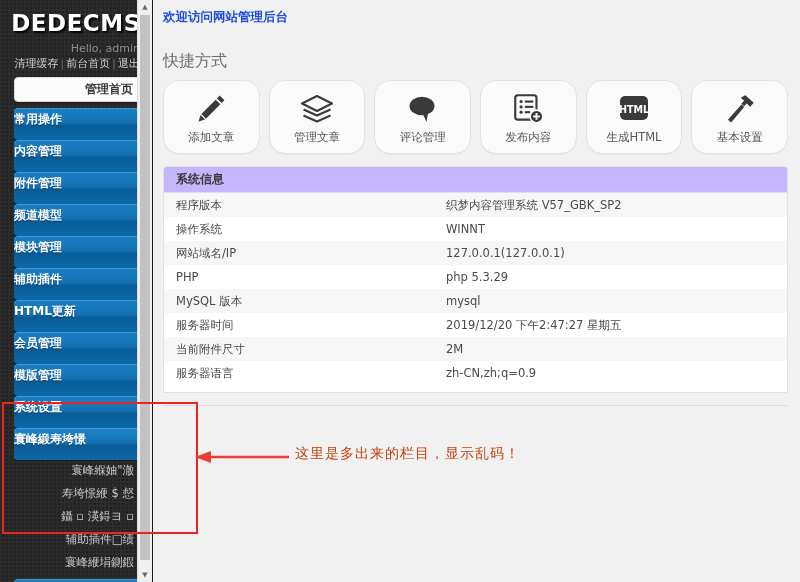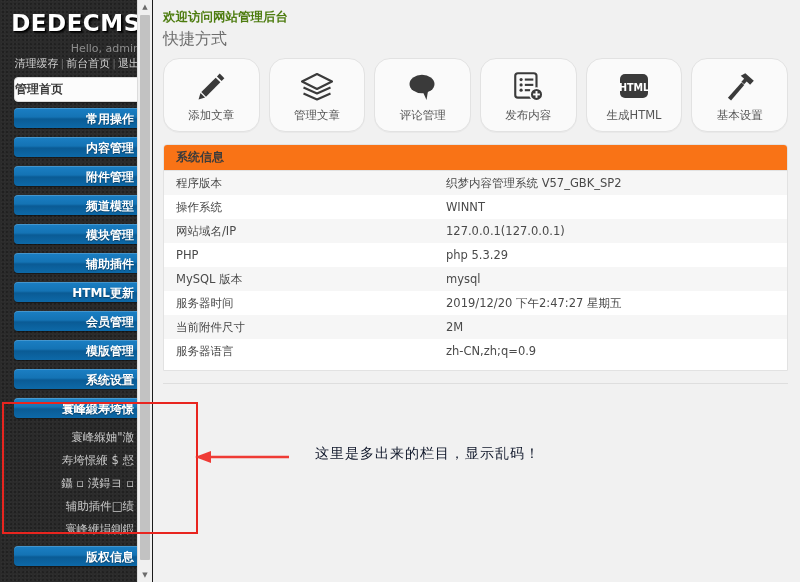--- a/index.html
+++ b/index.html
@@ -68,40 +68,39 @@
   .userlinks .sep { color: #6b6b6b; margin: 0 2px; }
 
   .menu-wrap { padding: 0 8px 0 14px; }
 
   .menu-top {
     background: #fcfcfc;
     border: 1px solid #d9d9d9;
     border-radius: 4px;
     height: 23px;
     line-height: 23px;
-    text-align: left;
+    text-align: right;
     padding-right: 10px;
     color: #3a3a3a;
     font-weight: bold;
     font-size: 12px;
     margin-bottom: 6px;
     box-shadow: 0 1px 1px rgba(0,0,0,.35);
   }
 
   .menu-btn {
     background: linear-gradient(to bottom, #1b7fc4 0%, #1473b4 45%, #0a5b95 55%, #0d69a8 100%);
     border-radius: 4px;
-    height: 20px;
+    height: 32px;
     line-height: 23px;
-    text-align: right;
     padding-right: 10px;
     color: #ffffff;
     font-weight: bold;
     font-size: 12px;
-    margin-bottom: 9px;
+    margin-bottom: 0;
     box-shadow: 0 1px 1px rgba(0,0,0,.45), inset 0 1px 0 rgba(255,255,255,.18);
     cursor: pointer;
     text-shadow: 0 1px 1px rgba(0,0,0,.35);
     white-space: nowrap;
     overflow: hidden;
   }
   .menu-btn.garbled {
     background: linear-gradient(to bottom, #1f86cb 0%, #1473b4 45%, #0a5b95 55%, #0d69a8 100%);
   }
   .sub-item {
@@ -149,22 +148,22 @@
     background: #f1f1f1;
     position: relative;
     overflow: hidden;
   }
   .main-head {
     padding: 9px 0 0 10px;
   }
   .main-title {
     font-weight: bold;
     font-size: 12.5px;
-    color: #4d7c0f;
-    margin-bottom: 3px;
+    color: #1d4ed8;
+    margin-bottom: 25px;
   }
   .main-sub {
     font-size: 16px;
     color: #6e6e6e;
     margin-bottom: 8px;
   }
 
   
   .shortcuts {
     display: flex;
@@ -198,21 +197,21 @@
 
   
   .panel {
     margin: 12px 12px 0 10px;
     background: #ffffff;
     border: 1px solid #e2e2e2;
     border-radius: 4px 4px 0 0;
     overflow: hidden;
   }
   .panel-hd {
-    background: #f97316;
+    background: #c4b5fd;
     border-bottom: 1px solid #e2e2e2;
     height: 25px;
     line-height: 25px;
     padding-left: 12px;
     font-weight: bold;
     font-size: 12px;
     color: #3b3b3b;
   }
   table.sysinfo {
     width: 100%;
@@ -251,26 +250,25 @@
   }
   .annot-arrow {
     position: absolute;
     left: 193px; top: 450px;
     width: 98px; height: 14px;
     pointer-events: none;
   }
   .annot-text {
     position: absolute;
     left: 295px; top: 445px;
-    color: #0f172a;
+    color: #c2410c;
     font-size: 14px;
     letter-spacing: 1px;
     white-space: nowrap;
     pointer-events: none;
-    margin-left: 20px;
   }
 </style>
 </head>
 <body>
 
 <div id="app">
 
   <div id="sidebar">
 
     <div class="brand">DEDECMS</div>

